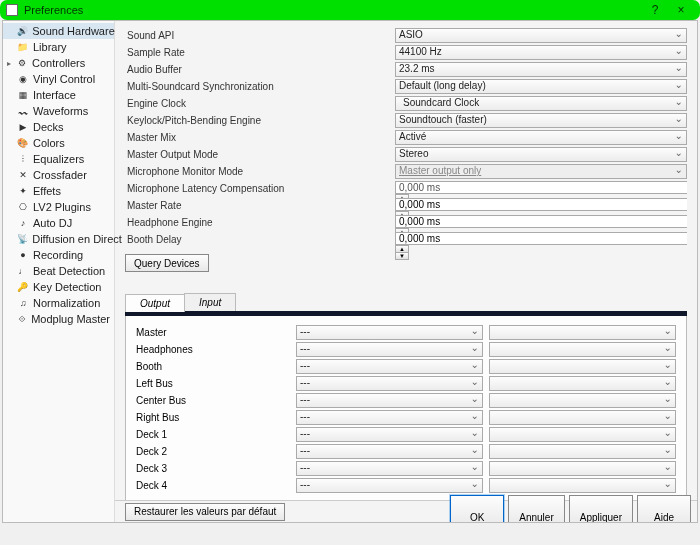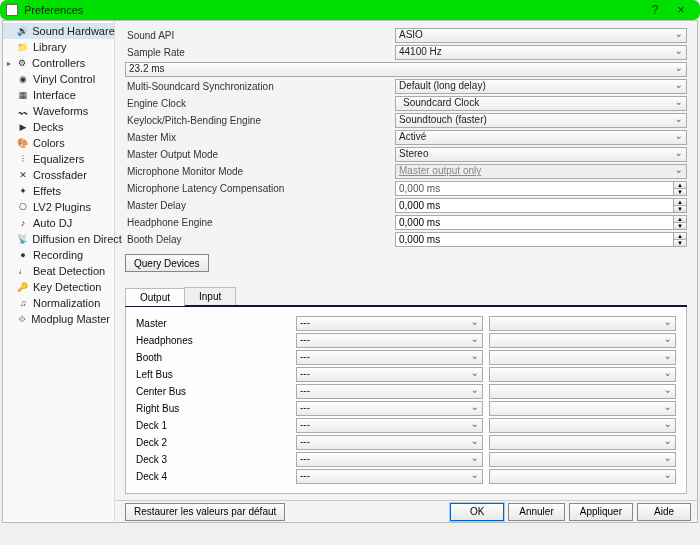--- a/index.html
+++ b/index.html
@@ -22,31 +22,31 @@
 .main { flex: 1; display: flex; flex-direction: column; overflow: hidden; }
 .scrollarea { flex: 1; overflow-y: auto; padding: 6px 10px 4px 10px; }
 
 .formrow { display: flex; align-items: center; height: 17px; margin-bottom: 0px; }
 .formrow .lbl { width: 270px; font-size: 10px; color: #333; padding-left: 2px; }
 .formrow .ctrl { flex: 1; }
 
 select, .combo { width: 100%; height: 15px; border: 1px solid #aaa; background: linear-gradient(#fdfdfd,#ececec); font-size: 10px; padding: 0 3px; color: #222; }
 select:disabled, .combo.disabled { color: #888; background: #eee; }
 
-.spin-wrap { display: flex; width: 100%; height: 15px; }
+.spin-wrap { display: flex; width: 100%; height: 15px; flex-direction: column; }
 .spin-wrap input { flex: 1; border: 1px solid #aaa; border-right: none; font-size: 10px; padding: 0 3px; background: #fff; }
 .spin-btns { width: 14px; display: flex; flex-direction: column; }
 .spin-btns div { flex: 1; border: 1px solid #aaa; background: linear-gradient(#fdfdfd,#e2e2e2); font-size: 6px; text-align: center; line-height: 6px; }
 .spin-btns div:first-child { border-bottom: none; }
 
-.btn { height: 20px; min-width: 60px; border: 1px solid #888; background: linear-gradient(#fdfdfd,#e8e8e8); font-size: 11px; padding: 0 10px; cursor: default; }
+.btn { height: 20px; min-width: 60px; border: 1px solid #888; background: linear-gradient(#fdfdfd,#e8e8e8); font-size: 11px; padding: 16px 10px; cursor: default; }
 .btn.small { height: 18px; font-size: 10px; padding: 0 8px; }
 .btn.primary { border: 1px solid #0066cc; box-shadow: 0 0 0 1px rgba(0,120,215,.3); }
 
-.tabbar { display: flex; border-bottom: 2px solid #0f172a; margin-top: 15px; }
+.tabbar { display: flex; border-bottom: 5px solid #0f172a; margin-top: 21px; font-style: italic; }
 .tab { padding: 3px 14px; border: 1px solid #bbb; border-bottom: none; background: #f0f0f0; font-size: 10px; margin-right: -1px; position: relative; }
 .tab.active { background: #fdfdfd; top: 1px; }
 
 .outgrid { border: 1px solid #bbb; border-top: none; padding: 8px 10px; background: #fdfdfd; }
 .outrow { display: flex; align-items: center; height: 17px; }
 .outrow .olbl { width: 160px; font-size: 10px; }
 .outrow .ocmb1 { flex: 1; margin-right: 6px; }
 .outrow .ocmb2 { flex: 1; }
 
 .footer { height: 22px; border-top: 1px solid #ccc; display: flex; align-items: center; padding: 0 6px; background: #f4f4f4; }
@@ -158,20 +158,21 @@
               <div class="combo" style="position: relative;">ASIO<span style="position: absolute; right: 3px; top: -1px; color: rgb(102, 102, 102); font-size: 10px;">⌄</span></div>
             </div>
           </div>
           <div class="formrow">
             <div class="lbl">Sample Rate</div>
             <div class="ctrl">
               <div class="combo" style="position: relative;">44100 Hz<span style="position: absolute; right: 3px; top: -1px; color: rgb(102, 102, 102); font-size: 10px;">⌄</span></div>
             </div>
           </div>
           <div class="formrow">
+            <div class="lbl">Audio Buffer</div>
             <div class="ctrl">
               <div class="combo" style="position: relative;">23.2 ms<span style="position: absolute; right: 3px; top: -1px; color: rgb(102, 102, 102); font-size: 10px;">⌄</span></div>
             </div>
           </div>
           <div class="formrow">
             <div class="lbl">Multi-Soundcard Synchronization</div>
             <div class="ctrl">
               <div class="combo" style="position: relative;">Default (long delay)<span style="position: absolute; right: 3px; top: -1px; color: rgb(102, 102, 102); font-size: 10px;">⌄</span></div>
             </div>
           </div>
@@ -211,21 +212,21 @@
               <div class="spin-wrap">
                 <input disabled="" value="0,000 ms" style="">
                 <div class="spin-btns">
                   <div>▲</div>
                   <div>▼</div>
                 </div>
               </div>
             </div>
           </div>
           <div class="formrow">
-            <div class="lbl">Master Delay</div>
+            <div class="lbl">Master Rate</div>
             <div class="ctrl">
               <div class="spin-wrap">
                 <input value="0,000 ms" style="">
                 <div class="spin-btns">
                   <div>▲</div>
                   <div>▼</div>
                 </div>
               </div>
             </div>
           </div>

